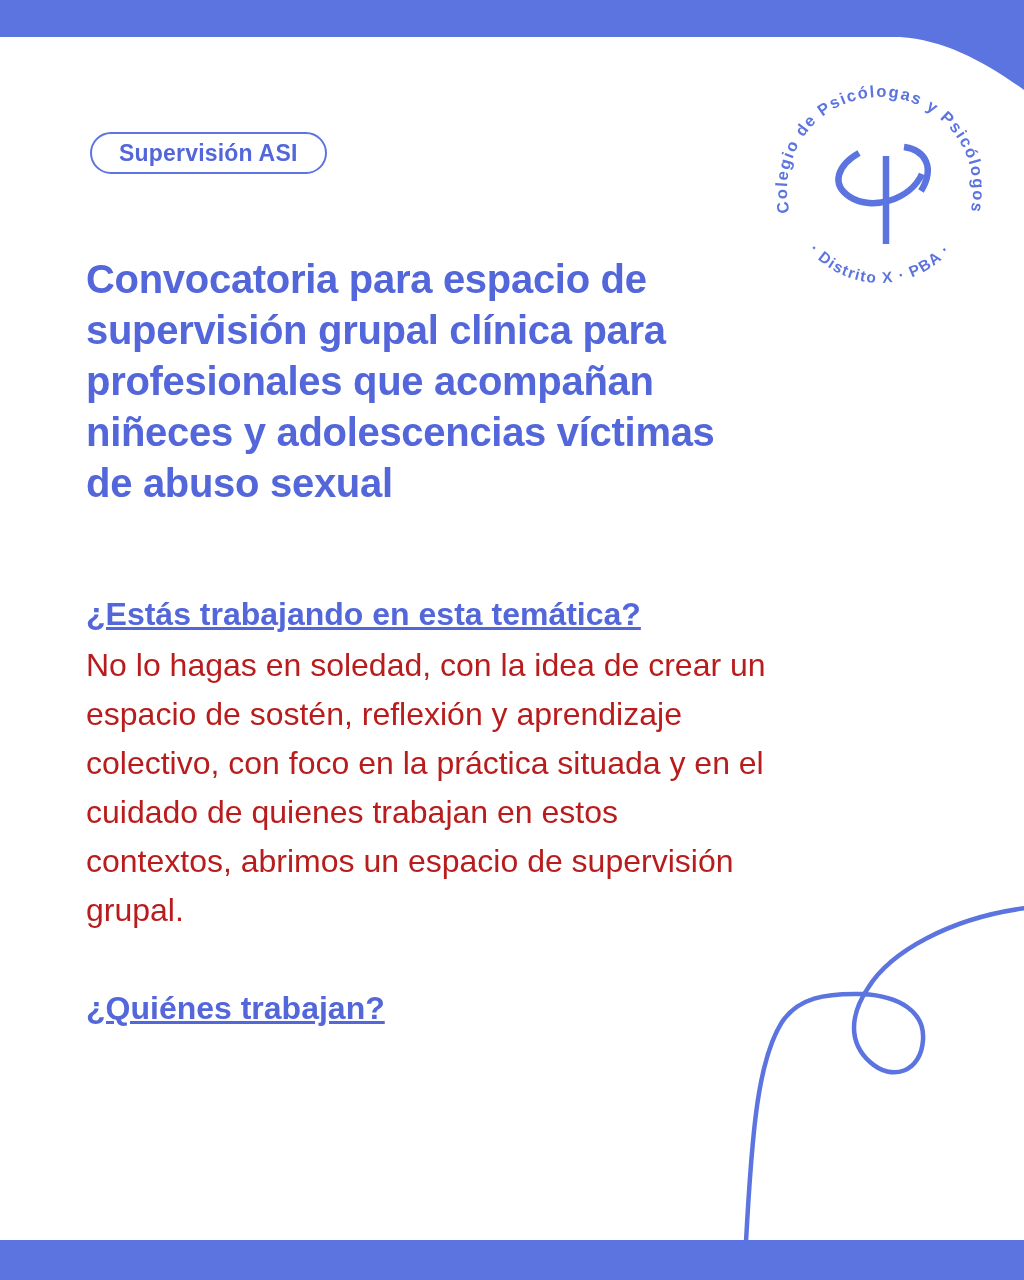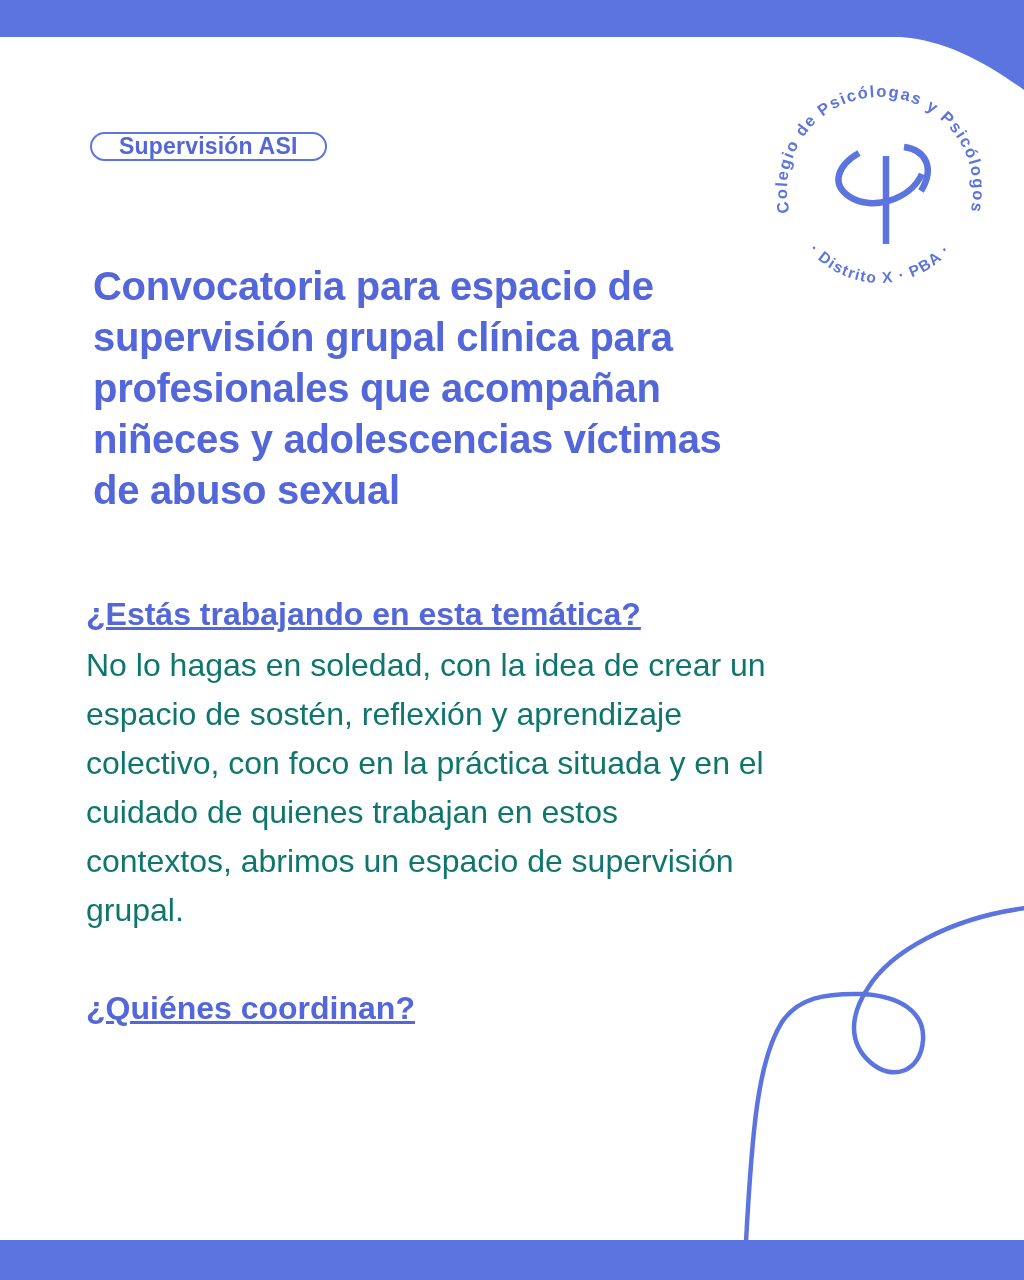--- a/index.html
+++ b/index.html
@@ -19,21 +19,21 @@
     height: 1280px;
     z-index: 0;
     pointer-events: none;
   }
   .content { position: absolute; inset: 0; z-index: 1; }
 
   .badge {
     position: absolute;
     left: 90px;
     top: 132px;
-    height: 29px;
+    height: 42px;
     padding: 0 27px;
     display: flex;
     align-items: center;
     border: 2.5px solid #5e74e2;
     border-radius: 24px;
     box-sizing: border-box;
   }
   .badge span {
     font-size: 23px;
     font-weight: 700;
@@ -78,21 +78,21 @@
     white-space: pre-line;
     text-decoration: underline;
   }
   .section-body {
     position: absolute;
     left: 86px;
     width: 880px;
     font-size: 32px;
     font-weight: 400;
     line-height: 49px;
-    color: #0f766e;
+    color: #b91c1c;
     white-space: pre-line;
   }
   .title-1 { top: 590px; }
   .body-1  { top: 641px; }
   .title-2 { top: 984px; }
   .body-2  { top: 1034px; line-height: 50px; }
 </style>
 </head>
 <body>
 
@@ -128,30 +128,30 @@
         <textPath href="#arcBottom" startOffset="50%" text-anchor="middle">·  Distrito X · PBA  ·</textPath>
       </text>
 
       <g fill="none" stroke="#5b74e0" stroke-width="6.5">
         <line x1="116" y1="76" x2="116" y2="164"></line>
         <path d="M 89 73 C 68 85 60 104 80 117 C 102 131 140 120 152 94"></path>
         <path d="M 134 67 C 156 70 165 88 151 111"></path>
       </g>
     </svg>
 
-    <h1 class="page-title" style="margin:7px">Convocatoria para espacio de
+    <h1 class="page-title" style="margin:0">Convocatoria para espacio de
 supervisión grupal clínica para
 profesionales que acompañan
 niñeces y adolescencias víctimas
 de abuso sexual</h1>
 
     <div class="section-title title-1">¿Estás trabajando en esta temática?</div>
     <div class="section-body body-1">No lo hagas en soledad, con la idea de crear un
 espacio de sostén, reflexión y aprendizaje
 colectivo, con foco en la práctica situada y en el
 cuidado de quienes trabajan en estos
 contextos, abrimos un espacio de supervisión
 grupal.</div>
 
-    <div class="section-title title-2">¿Quiénes coordinan?</div>
+    <div class="section-title title-2">¿Quiénes trabajan?</div>
 
   </div>
 </div>
 
 </body></html>

